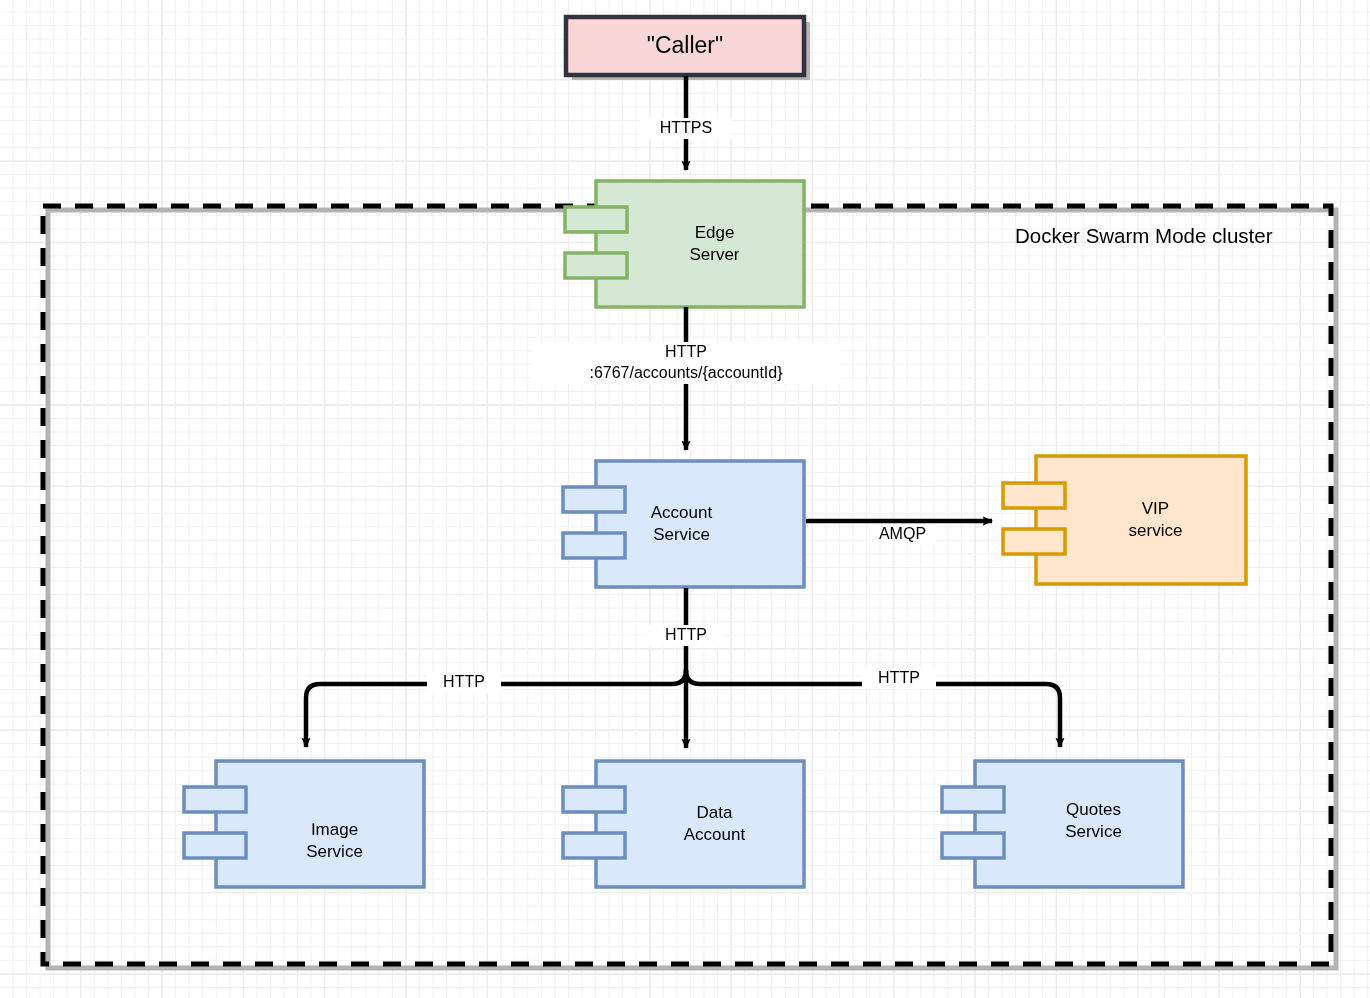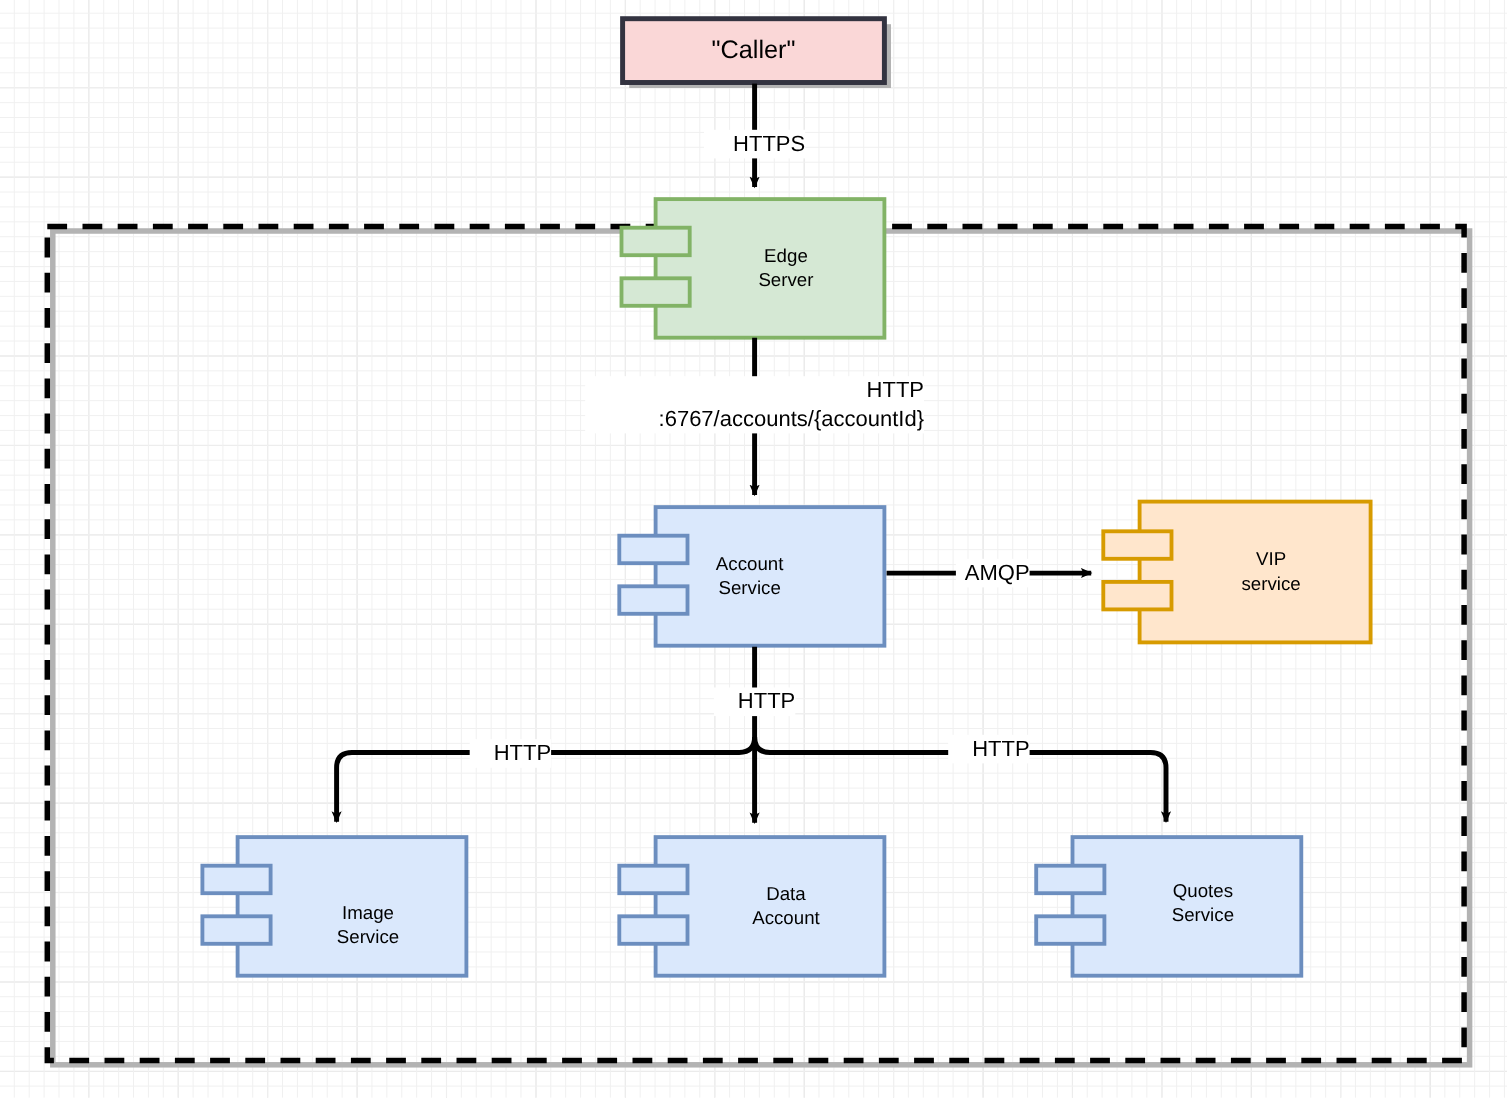--- a/index.html
+++ b/index.html
@@ -37,23 +37,23 @@
     text-align: center;
     color: #000000;
     font-size: 17px;
     line-height: 1.28;
     pointer-events: none;
     white-space: pre-line;
   }
   .edge-label {
     position: absolute;
     color: #000000;
-    font-size: 20px;
+    font-size: 16px;
     line-height: 1.3;
-    text-align: right;
+    text-align: center;
     background: #ffffff;
     white-space: pre-line;
     pointer-events: none;
   }
   .cluster-label {
     position: absolute;
     color: #000000;
     font-size: 20.5px;
     white-space: nowrap;
   }
@@ -118,20 +118,21 @@
 
     <path d="M806,521 L992,521" fill="none" stroke="#000000" stroke-width="4.5" marker-end="url(#arrowhead)"></path>
 
     <path d="M686,588 L686,748" fill="none" stroke="#000000" stroke-width="4.5" marker-end="url(#arrowhead)"></path>
 
     <path d="M686,670 Q686,684 672,684 L320,684 Q306,684 306,698 L306,747" fill="none" stroke="#000000" stroke-width="4.5" marker-end="url(#arrowhead)"></path>
 
     <path d="M686,670 Q686,684 700,684 L1046,684 Q1060,684 1060,698 L1060,747" fill="none" stroke="#000000" stroke-width="4.5" marker-end="url(#arrowhead)"></path>
   </svg>
 
+  <div class="cluster-label" style="left:1015px; top:224px;">Docker Swarm Mode cluster</div>
 
   <div class="node-label" style="left:566px; top:17px; width:238px; height:58px; font-size:23px;">"Caller"</div>
 
   <div class="node-label" style="left:625px; top:181px; width:179px; height:126px;">Edge
 Server</div>
 
   <div class="node-label" style="left:592px; top:461px; width:179px; height:126px;">Account
 Service</div>
 
   <div class="node-label" style="left:1065px; top:456px; width:181px; height:128px;">VIP
@@ -144,21 +145,21 @@
 Account</div>
 
   <div class="node-label" style="left:1004px; top:761px; width:179px; height:120px;">Quotes
 Service</div>
 
   <div class="edge-label" style="left:640px; top:118px; width:92px;">HTTPS</div>
 
   <div class="edge-label" style="left:532px; top:342px; width:308px;">HTTP
 :6767/accounts/{accountId}</div>
 
-  <div class="edge-label" style="left:869px; top:508px; width:67px;">AMQP</div>
+  <div class="edge-label" style="left:869px; top:524px; width:67px;">AMQP</div>
 
   <div class="edge-label" style="left:649px; top:625px; width:74px;">HTTP</div>
 
   <div class="edge-label" style="left:427px; top:672px; width:74px;">HTTP</div>
 
   <div class="edge-label" style="left:862px; top:668px; width:74px;">HTTP</div>
 
 </div>
 
 </body></html>

